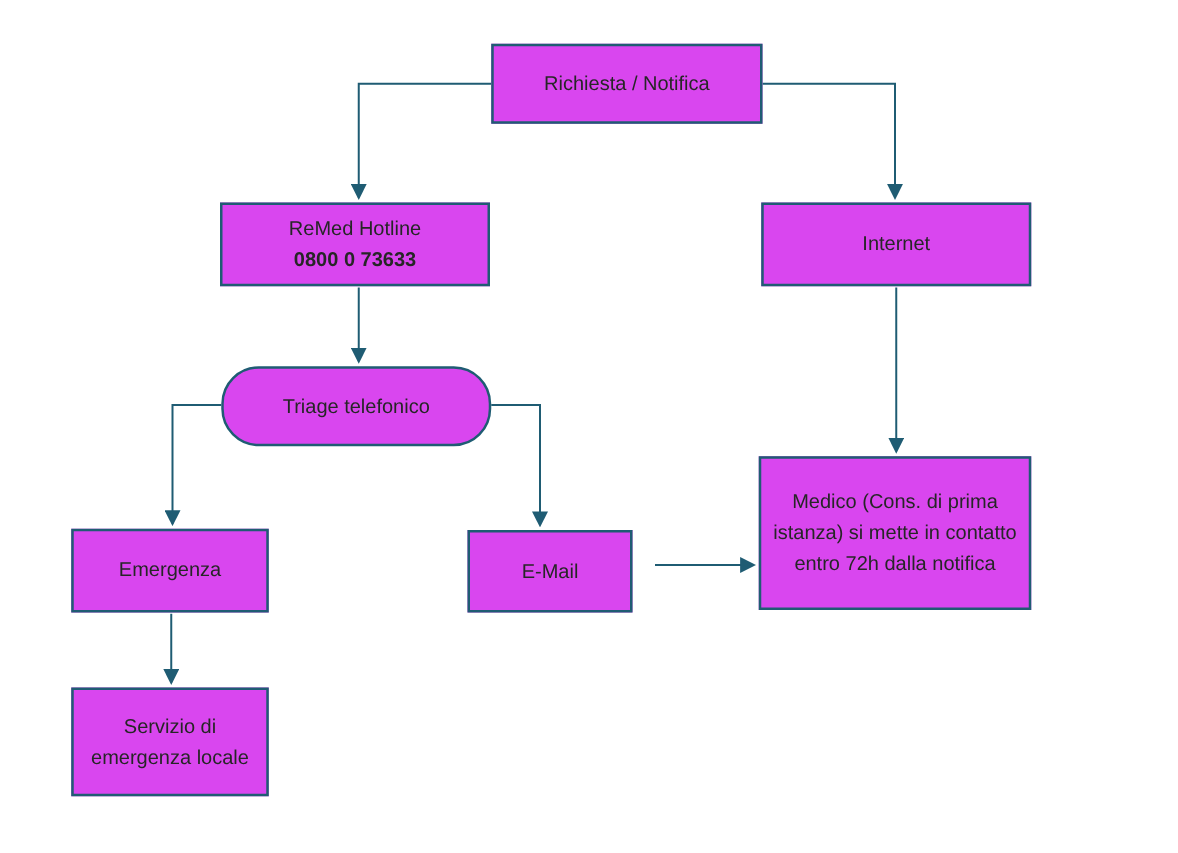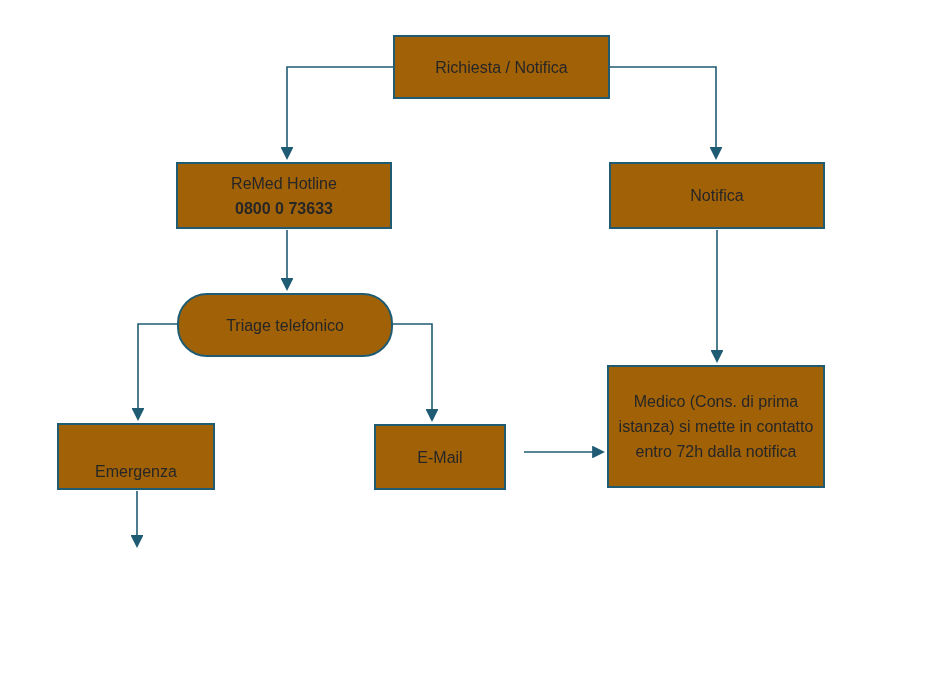--- a/index.html
+++ b/index.html
@@ -34,32 +34,32 @@
   }
   #arrowhead path { fill: var(--arrow, #1F5C73); }
   .node {
     position: absolute;
     display: flex;
     flex-direction: column;
     align-items: center;
     justify-content: center;
     text-align: center;
     border: 2px solid var(--border, #1F5C73);
-    background: #a16207;
+    background: #d946ef;
     font-size: 16px;
     line-height: 25px;
     padding: 4px 8px;
   }
   .node .bold { font-weight: 700; }
   
   .n-richiesta { left: 393px; top: 35px;  width: 217px; height: 64px; }
   .n-hotline   { left: 176px; top: 162px; width: 216px; height: 67px; text-align: center; }
   .n-internet  { left: 609px; top: 162px; width: 216px; height: 67px; }
   .n-triage    { left: 177px; top: 293px; width: 216px; height: 64px; border-radius: 30px; }
-  .n-emergenza { left: 57px;  top: 423px; width: 158px; height: 67px; justify-content: flex-end; }
+  .n-emergenza { left: 57px;  top: 423px; width: 158px; height: 67px; }
   .n-email     { left: 374px; top: 424px; width: 132px; height: 66px; }
   .n-medico    { left: 607px; top: 365px; width: 218px; height: 123px; align-items: flex-end; }
   .n-servizio  { left: 57px;  top: 550px; width: 158px; height: 87px; }
 </style>
 </head>
 <body>
 
 <div class="canvas">
 
   <svg class="connectors" viewBox="0 0 942 682" xmlns="http://www.w3.org/2000/svg">
@@ -89,33 +89,36 @@
   <div class="node n-richiesta">
     <span>Richiesta / Notifica</span>
   </div>
 
   <div class="node n-hotline">
     <span>ReMed Hotline</span>
     <span class="bold">0800 0 73633</span>
   </div>
 
   <div class="node n-internet">
-    <span>Notifica</span>
+    <span>Internet</span>
   </div>
 
   <div class="node n-triage">
     <span>Triage telefonico</span>
   </div>
 
   <div class="node n-emergenza">
     <span>Emergenza</span>
   </div>
 
   <div class="node n-email">
     <span>E-Mail</span>
   </div>
 
   <div class="node n-medico">
     <span>Medico (Cons. di prima istanza) si mette in contatto entro 72h dalla notifica</span>
   </div>
 
+  <div class="node n-servizio">
+    <span>Servizio di emergenza locale</span>
+  </div>
 
 </div>
 
 </body></html>

